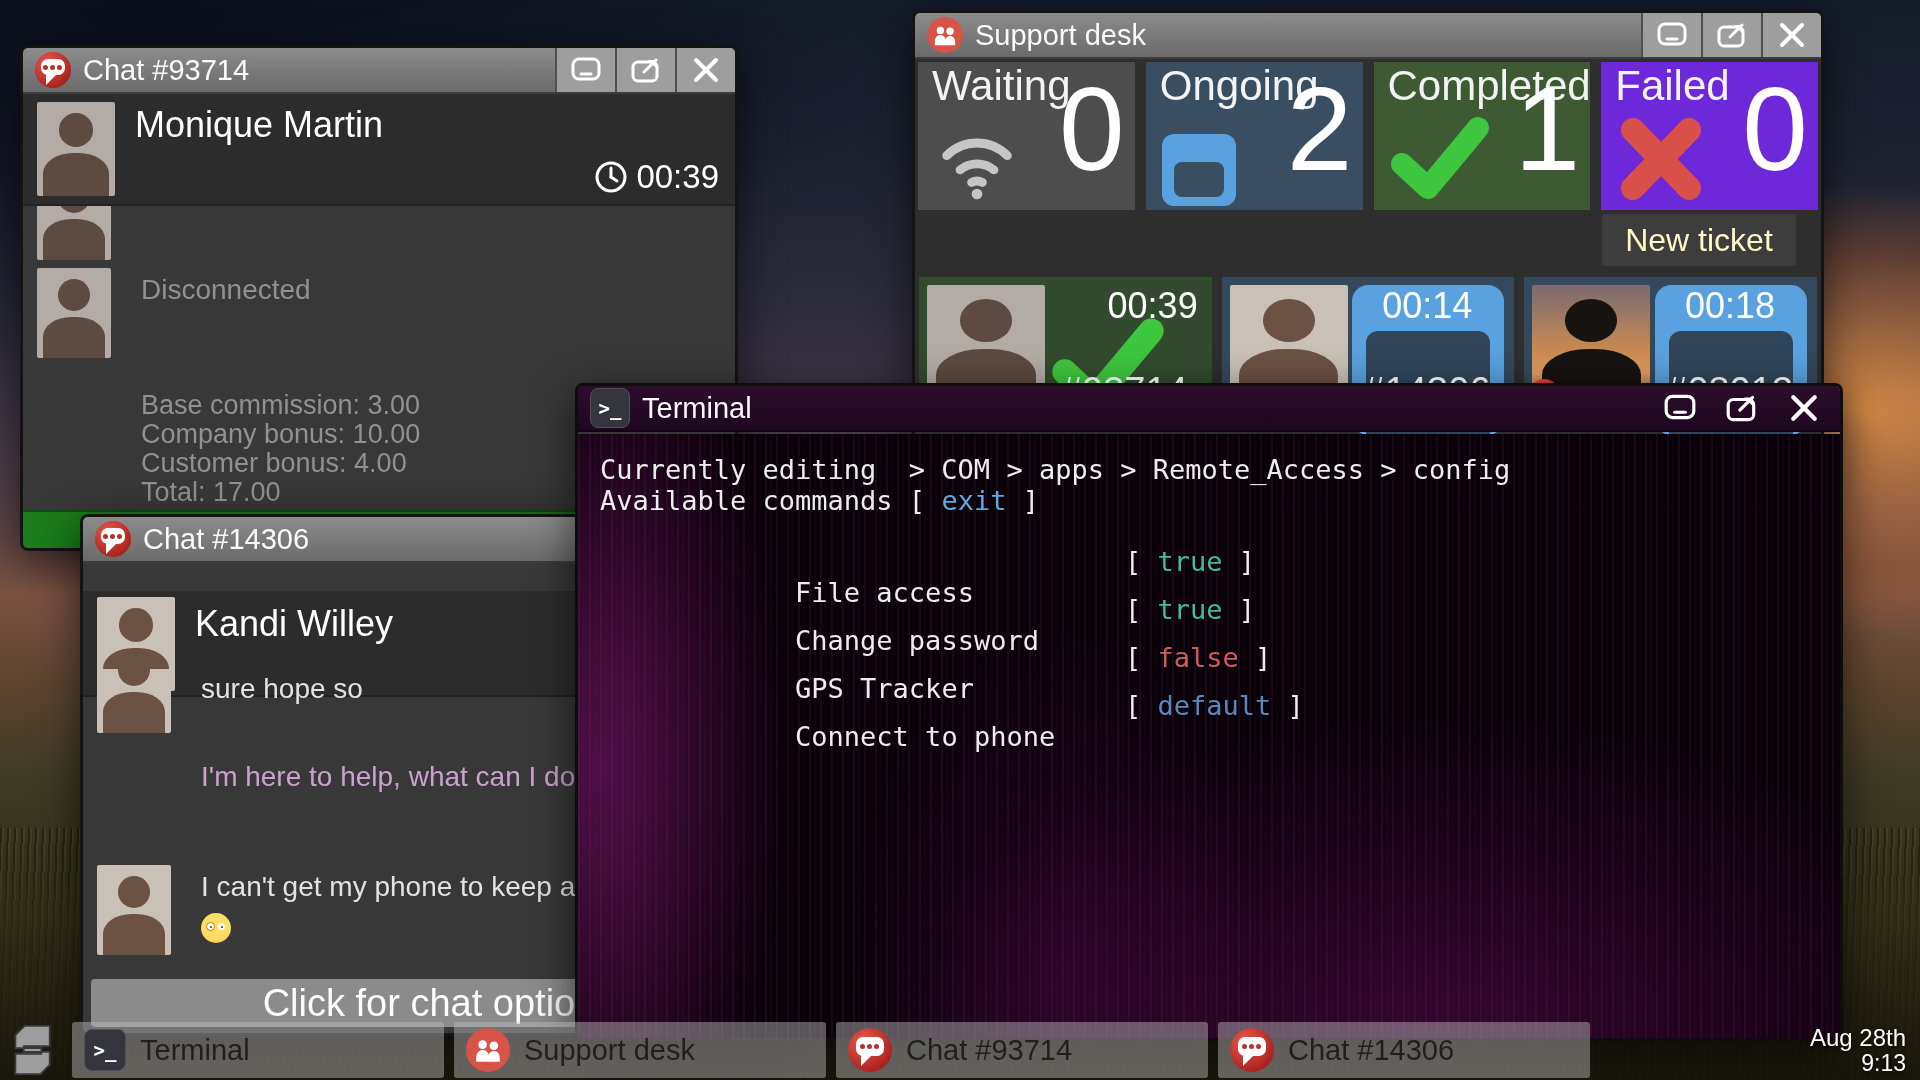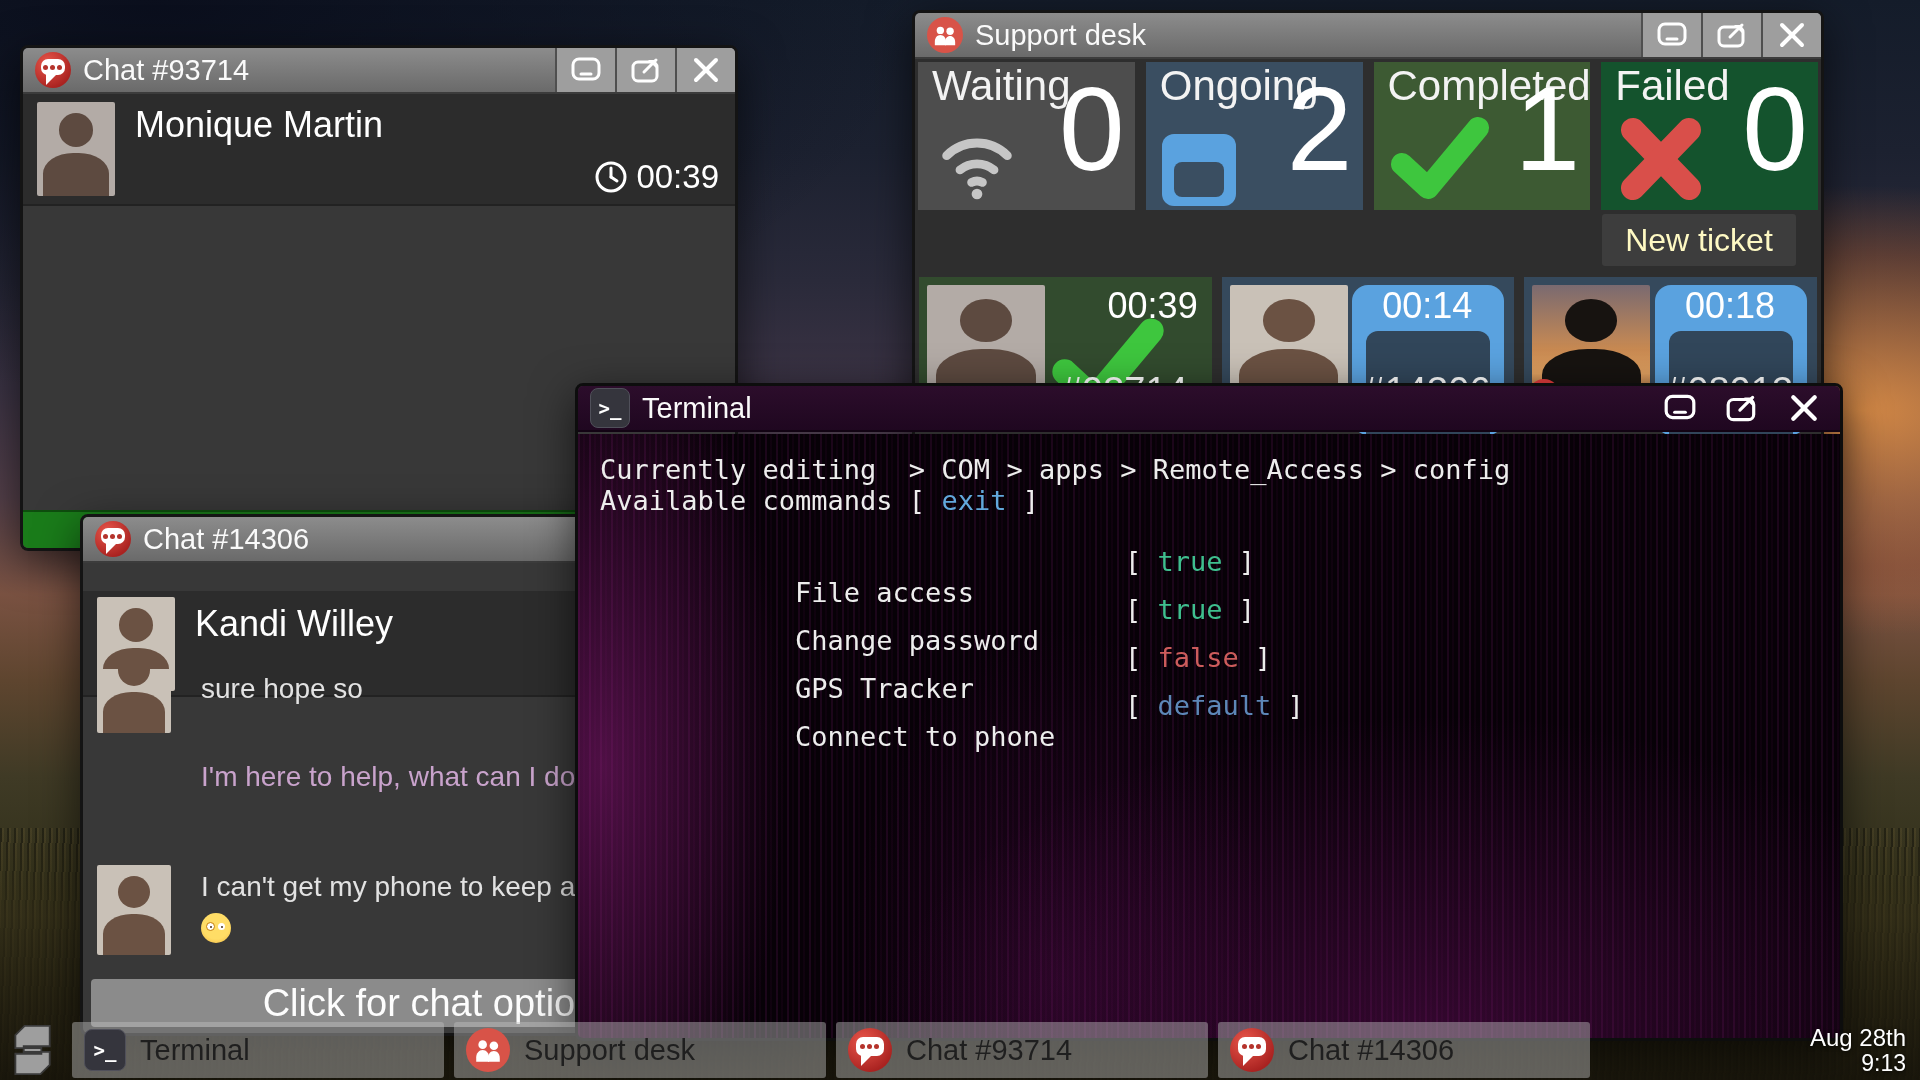--- a/index.html
+++ b/index.html
@@ -75,21 +75,21 @@
     background:#4a3216;box-shadow:11px 0 #4a3216;}
 
   
   .sd-body{position:absolute;left:0;right:0;top:46px;bottom:0;background:#2e2e2e;}
   .stats-row{display:flex;gap:11px;padding:3px;}
   .stat-tile{position:relative;flex:1;height:148px;}
   .stat-tile .stat-label{position:absolute;left:14px;top:0px;color:#f3f3f3;font-size:42px;}
   .stat-tile .stat-value{position:absolute;right:12px;top:6px;color:#fff;font-size:118px;font-weight:100;line-height:1.05;letter-spacing:-2px;}
   .stat-tile .stat-icon{position:absolute;left:16px;bottom:4px;}
   .t-waiting{background:#4d4d4d;} .t-ongoing{background:#3a4e61;}
-  .t-completed{background:#3d5a33;} .t-failed{background:#14532d;}
+  .t-completed{background:#3d5a33;} .t-failed{background:#6d28d9;}
   .ongoing-ic{position:relative;width:74px;height:72px;background:#5aa2df;border-radius:12px;}
   .ongoing-ic span{position:absolute;left:12px;right:12px;top:28px;bottom:9px;background:#3a4e61;border-radius:8px;}
   .new-ticket{position:absolute;right:25px;top:155px;width:194px;height:52px;background:#3d3d3d;border-radius:3px;
     color:#fef9c3;font-size:32px;display:flex;align-items:center;justify-content:center;cursor:pointer;}
   .tickets-row{position:absolute;left:4px;right:4px;top:218px;display:flex;gap:10px;}
   .ticket{position:relative;flex:1;height:150px;display:flex;padding:8px;box-sizing:border-box;cursor:pointer;}
   .ticket.completed{background:#324b2e;} .ticket.ongoing{background:#35495c;}
   .ticket .photo{position:relative;width:118px;height:118px;flex:0 0 auto;}
   .ticket .photo .avatar{width:118px;height:118px;}
   .ticket .t-right{position:relative;flex:1;}
@@ -169,20 +169,29 @@
         <div class="cust-name">Monique Martin</div>
         <div class="chat-timer">
           <svg width="34" height="34" viewBox="0 0 34 34" style="stroke:#fff;fill:none;stroke-width:3;stroke-linecap:round;">
             <circle cx="17" cy="17" r="14"></circle>
               <line x1="17" y1="17" x2="17" y2="8"></line>
               <line x1="17" y1="17" x2="23" y2="21"></line>
           </svg>
           <span>00:39</span>
         </div>
       </div>
+      <div class="chat-msgs">
+        <div class="avatar msg-av" style="top:-36px;"></div>
+        <div class="avatar msg-av" style="top:62px;"></div>
+        <div class="msg-text dim" style="top:68px;">Disconnected</div>
+        <div class="msg-text dim" style="top:184px;font-size:27px;">Base commission: 3.00</div>
+        <div class="msg-text dim" style="top:213px;font-size:27px;">Company bonus: 10.00</div>
+        <div class="msg-text dim" style="top:242px;font-size:27px;">Customer bonus: 4.00</div>
+        <div class="msg-text dim" style="top:271px;font-size:27px;">Total: 17.00</div>
+      </div>
       <div class="green-bar"></div>
     </div>
   </div>
 
   <div class="window" id="chat2" style="left:80px;top:514px;width:712px;height:516px;z-index:20;">
     <div class="titlebar">
       <span class="chat-ic">
           <i></i>
         </span>
       <span class="title">Chat #14306</span>

